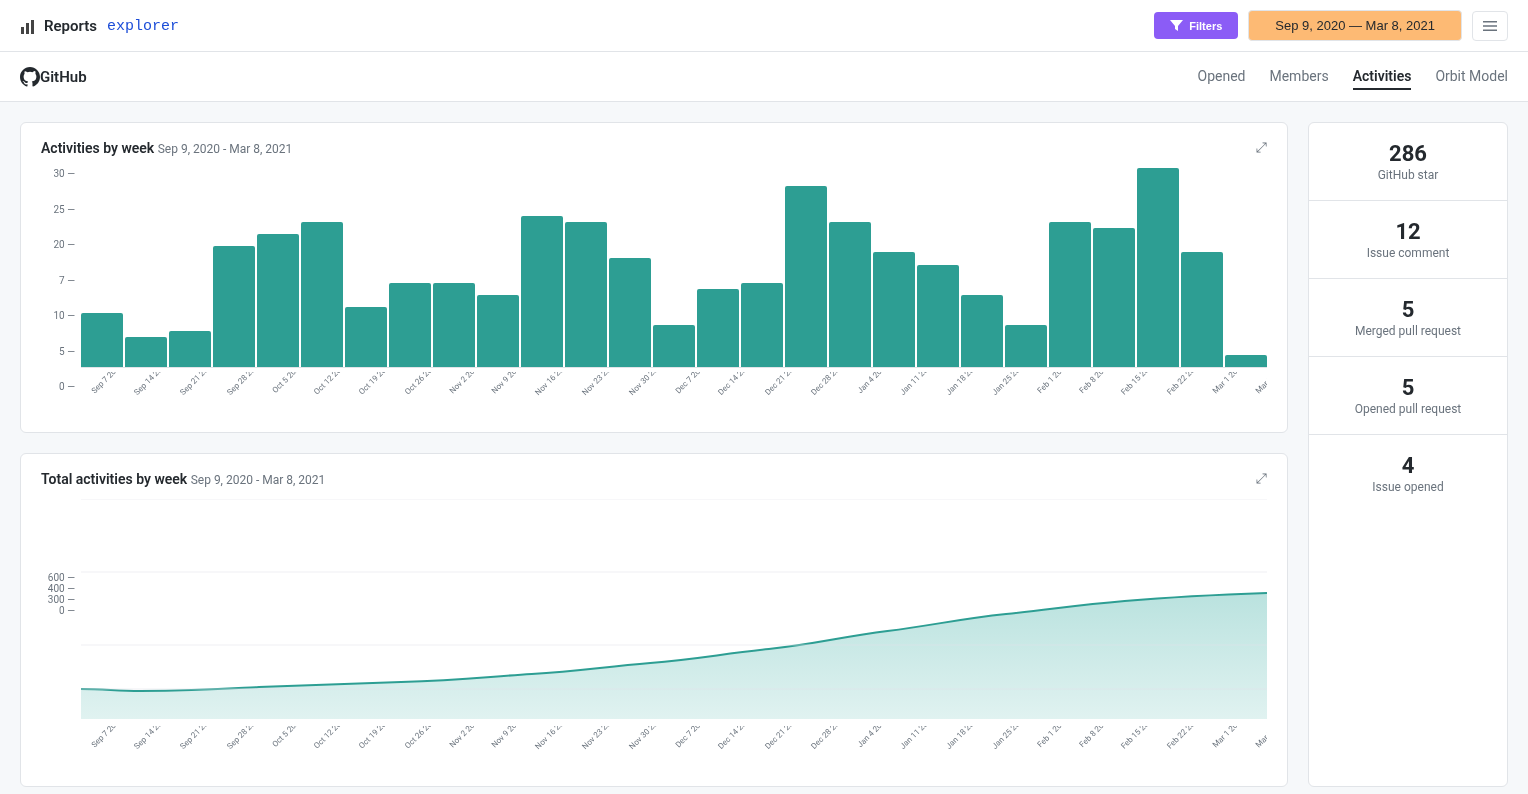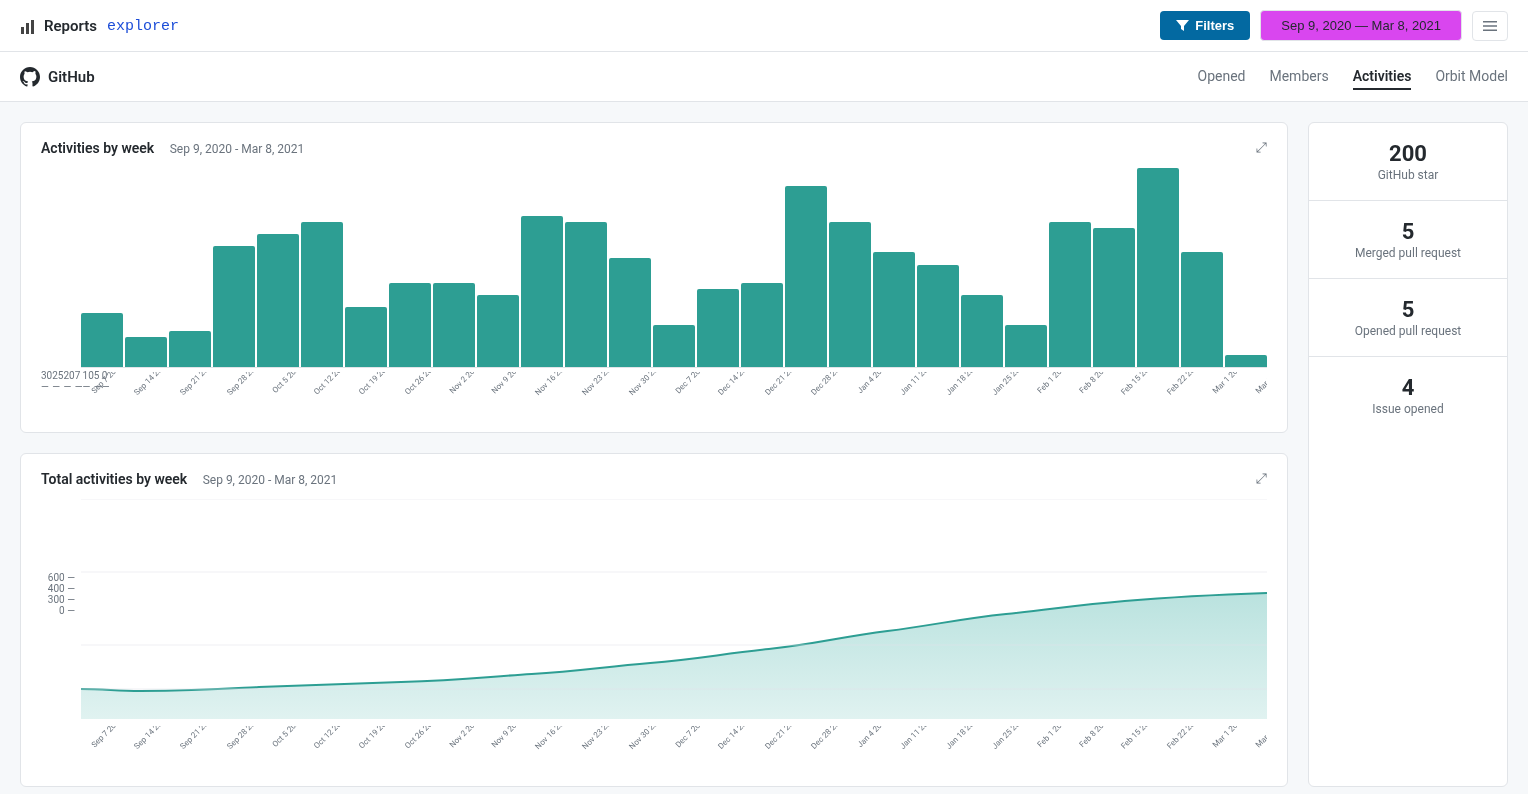--- a/index.html
+++ b/index.html
@@ -10,63 +10,63 @@
       display: flex; align-items: center; justify-content: space-between;
       background: #fff; border-bottom: 1px solid #e1e4e8;
       padding: 0 20px; height: 52px;
     }
     .top-bar-left { display: flex; align-items: flex-end; gap: 10px; }
     .reports-icon { display: flex; align-items: center; gap: 6px; font-weight: 600; font-size: 15px; }
     .reports-icon svg { width: 18px; height: 18px; }
     .explorer-link { color: #1d4ed8; font-size: 15px; text-decoration: none; font-family: Liberation Mono, monospace; }
     .top-bar-right { display: flex; align-items: center; gap: 10px; }
     .filters-btn {
-      background: #0369a1; color: #fff; border: none; border-radius: 4px;
-      padding: 7px 16px; font-size: 13px; font-weight: 600; cursor: pointer;
+      background: #8b5cf6; color: #fff; border: none; border-radius: 4px;
+      padding: 7px 16px; font-size: 11px; font-weight: 600; cursor: pointer;
       display: flex; align-items: center; gap: 6px;
     }
     .date-range-btn {
-      background: #d946ef; border: 1px solid #e1e4e8; border-radius: 4px;
-      padding: 7px 20px; font-size: 13px; cursor: pointer;
+      background: #fdba74; border: 1px solid #e1e4e8; border-radius: 4px;
+      padding: 7px 26px; font-size: 13px; cursor: pointer;
       display: flex; align-items: flex-end; gap: 8px; color: #24292e;
     }
     .menu-icon-btn {
       background: #fff; border: 1px solid #e1e4e8; border-radius: 4px;
       padding: 7px 10px; cursor: pointer; display: flex; align-items: center;
     }
 
     
     .sub-header {
       display: flex; align-items: center; justify-content: space-between;
       background: #fff; border-bottom: 1px solid #e1e4e8;
       padding: 0 20px; height: 50px;
     }
-    .brand { display: flex; align-items: center; gap: 8px; font-weight: 600; font-size: 15px; }
+    .brand { display: flex; align-items: center; font-weight: 600; font-size: 15px; }
     .nav-tabs { display: flex; gap: 24px; }
     .nav-tab { font-size: 14px; color: #6a737d; cursor: pointer; padding: 4px 0; text-decoration: none; }
     .nav-tab.active { color: #24292e; font-weight: 600; border-bottom: 2px solid #24292e; }
 
     
     .main { display: flex; gap: 0; padding: 20px; gap: 20px; }
     .charts-area { flex: 1; display: flex; flex-direction: column; gap: 20px; min-width: 0; }
     .stats-panel { width: 200px; min-width: 200px; display: flex; flex-direction: column; gap: 0; background: #fff; border: 1px solid #e1e4e8; border-radius: 6px; overflow: hidden; }
 
     
     .chart-card {
       background: #fff; border: 1px solid #e1e4e8; border-radius: 6px;
       padding: 16px 20px 10px;
     }
     .chart-header { display: flex; align-items: center; justify-content: space-between; margin-bottom: 12px; }
     .chart-title { font-size: 14px; font-weight: 600; }
-    .chart-subtitle { font-size: 12px; color: #6a737d; margin-left: 12px; }
+    .chart-subtitle { font-size: 12px; color: #6a737d; margin-left: 0; }
     .export-icon { color: #6a737d; cursor: pointer; font-size: 14px; }
 
     
     .bar-chart-wrap { position: relative; }
-    .y-axis { position: absolute; left: 0; top: 0; bottom: 30px; width: 40px; display: flex; flex-direction: row; justify-content: space-between; align-items: flex-end; padding-right: 6px; font-size: 10px; color: #6a737d; }
+    .y-axis { position: absolute; left: 0; top: 0; bottom: 30px; width: 40px; display: flex; flex-direction: column; justify-content: space-between; align-items: flex-end; padding-right: 6px; font-size: 10px; color: #6a737d; }
     .chart-inner { margin-left: 40px; }
     .bars-container { display: flex; align-items: flex-end; gap: 2px; height: 200px; border-bottom: 1px solid #e1e4e8; padding-bottom: 0; }
     .bar { flex: 1; background: #2d9e93; border-radius: 2px 2px 0 0; min-width: 0; }
     .x-labels { display: flex; gap: 2px; margin-top: 4px; overflow: hidden; }
     .x-label { flex: 1; font-size: 8px; color: #6a737d; text-align: center; transform: rotate(-45deg); transform-origin: top center; white-space: nowrap; height: 50px; display: flex; align-items: flex-start; justify-content: center; padding-top: 4px; }
 
     
     .area-chart-wrap { position: relative; }
     .area-svg { width: 100%; height: 220px; }
 
@@ -284,22 +284,26 @@
               </div>
           </div>
         </div>
       </div>
     </div>
 
   </div>
 
   <div class="stats-panel">
     <div class="stat-item">
-      <div class="stat-number">200</div>
+      <div class="stat-number">286</div>
       <div class="stat-label">GitHub star</div>
+    </div>
+    <div class="stat-item">
+      <div class="stat-number">12</div>
+      <div class="stat-label">Issue comment</div>
     </div>
     <div class="stat-item">
       <div class="stat-number">5</div>
       <div class="stat-label">Merged pull request</div>
     </div>
     <div class="stat-item">
       <div class="stat-number">5</div>
       <div class="stat-label">Opened pull request</div>
     </div>
     <div class="stat-item">

